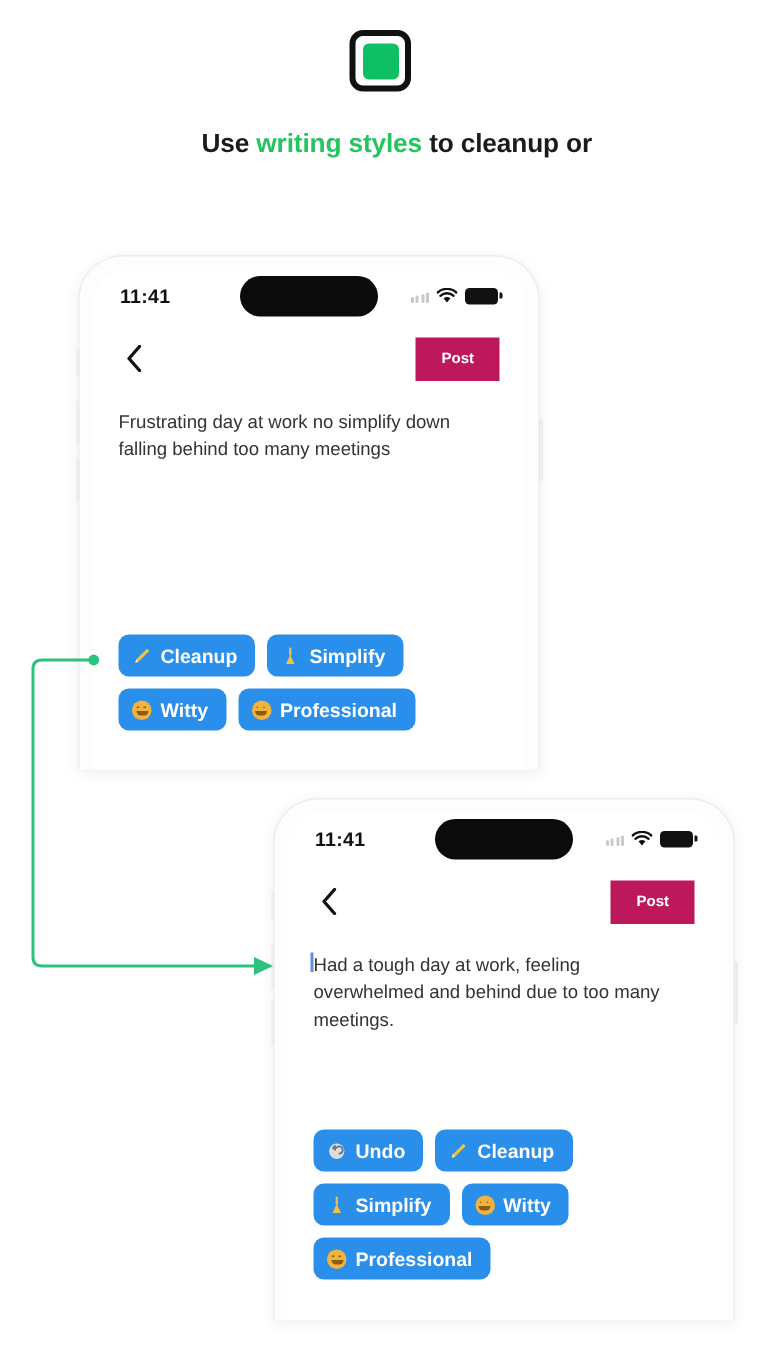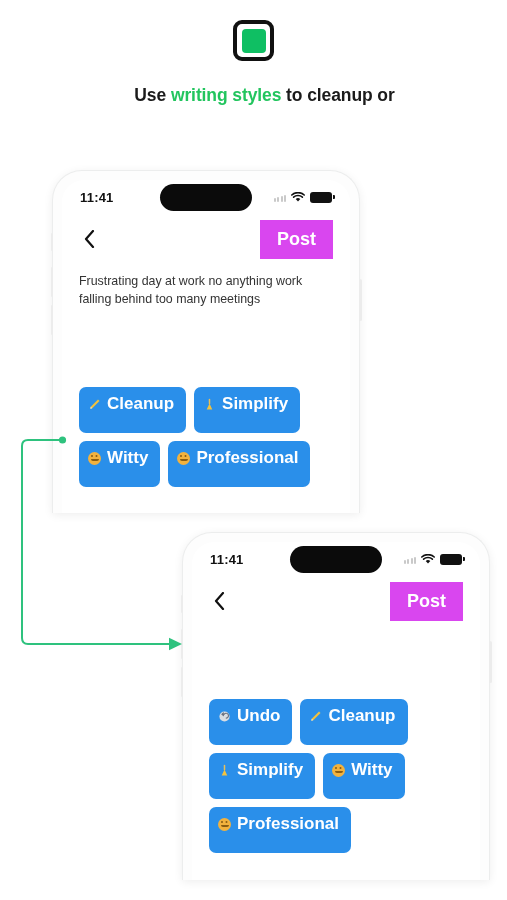--- a/index.html
+++ b/index.html
@@ -144,23 +144,23 @@
     align-items: center;
     padding: 0 17px;
   }
   .back-chevron {
     width: 20px; height: 20px;
     display: flex; align-items: center; justify-content: center;
     cursor: pointer;
   }
   .post-btn {
     margin-left: auto;
-    background: #d946ef;
+    background: #be185d;
     color: #ffffff;
-    font-size: 18px;
+    font-size: 10px;
     font-weight: bold;
     padding: 9px 17px;
     border-radius: 0;
     border: none;
     cursor: pointer;
     font-family: "Liberation Sans", sans-serif;
   }
 
   
   .post-body {
@@ -188,23 +188,23 @@
   }
   #phone1 .chip-area { bottom: 26px; }
   #phone2 .chip-area { bottom: 27px; align-items: flex-end; }
 
   .chip {
     display: inline-flex;
     align-items: center;
     gap: 6px;
     background: #2a8fea;
     color: #ffffff;
-    font-size: 17px;
+    font-size: 13px;
     font-weight: bold;
-    padding: 7px 12px 19px 9px;
+    padding: 7px 12px 6px 9px;
     border-radius: 7px;
     border: none;
     cursor: pointer;
     white-space: nowrap;
     font-family: "Liberation Sans", sans-serif;
   }
   .chip-ic { width: 13px; height: 13px; display: block; flex: 0 0 auto; }
   .emoji-ic {
     width: 13px; height: 13px;
     border-radius: 50%;
@@ -282,21 +282,21 @@
 
     <div class="navbar">
       <span class="back-chevron">
         <svg width="11" height="18" viewBox="0 0 11 18">
           <path d="M9 1 L2 9 L9 17" stroke="#111" stroke-width="2.2" fill="none" stroke-linecap="round" stroke-linejoin="round"></path>
         </svg>
       </span>
       <button class="post-btn">Post</button>
     </div>
 
-    <div class="post-body">Frustrating day at work no anything work falling behind too many meetings</div>
+    <div class="post-body">Frustrating day at work no simplify down falling behind too many meetings</div>
 
     <div class="chip-area">
       <button class="chip">
         <svg class="chip-ic" viewBox="0 0 14 14">
           <path d="M10.8 1.6 L12.4 3.2 L4.6 11 L2.4 11.6 L3 9.4 Z" fill="#f2c23e"></path>
           <path d="M3 9.4 L4.6 11 L2.4 11.6 Z" fill="#e8e8e8"></path>
         </svg>
         <span>Cleanup</span>
       </button>
       <button class="chip">
@@ -350,20 +350,24 @@
 
     <div class="navbar">
       <span class="back-chevron">
         <svg width="11" height="18" viewBox="0 0 11 18">
           <path d="M9 1 L2 9 L9 17" stroke="#111" stroke-width="2.2" fill="none" stroke-linecap="round" stroke-linejoin="round"></path>
         </svg>
       </span>
       <button class="post-btn">Post</button>
     </div>
 
+    <div class="post-body with-caret">
+      <span class="caret"></span>
+      <span>Had a tough day at work, feeling overwhelmed and behind due to too many meetings.</span>
+    </div>
 
     <div class="chip-area">
       <button class="chip">
         <svg class="chip-ic" viewBox="0 0 14 14">
           <circle cx="7" cy="7" r="5.5" fill="#d9dde2"></circle>
           <path d="M8.9 8.7 A2.6 2.6 0 1 0 6.6 4.6 L4.6 4.6" stroke="#6b7280" stroke-width="1.3" fill="none" stroke-linecap="round"></path>
           <path d="M5.9 3.2 L4.4 4.6 L5.9 6.0" stroke="#6b7280" stroke-width="1.3" fill="none" stroke-linecap="round" stroke-linejoin="round"></path>
         </svg>
         <span>Undo</span>
       </button>

